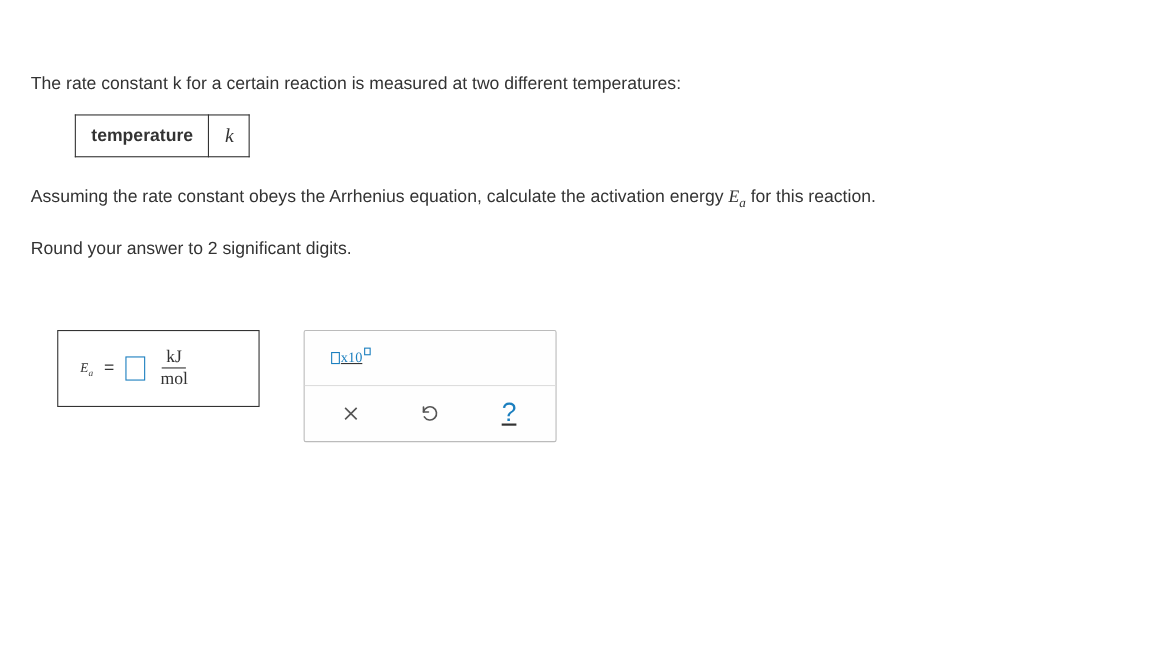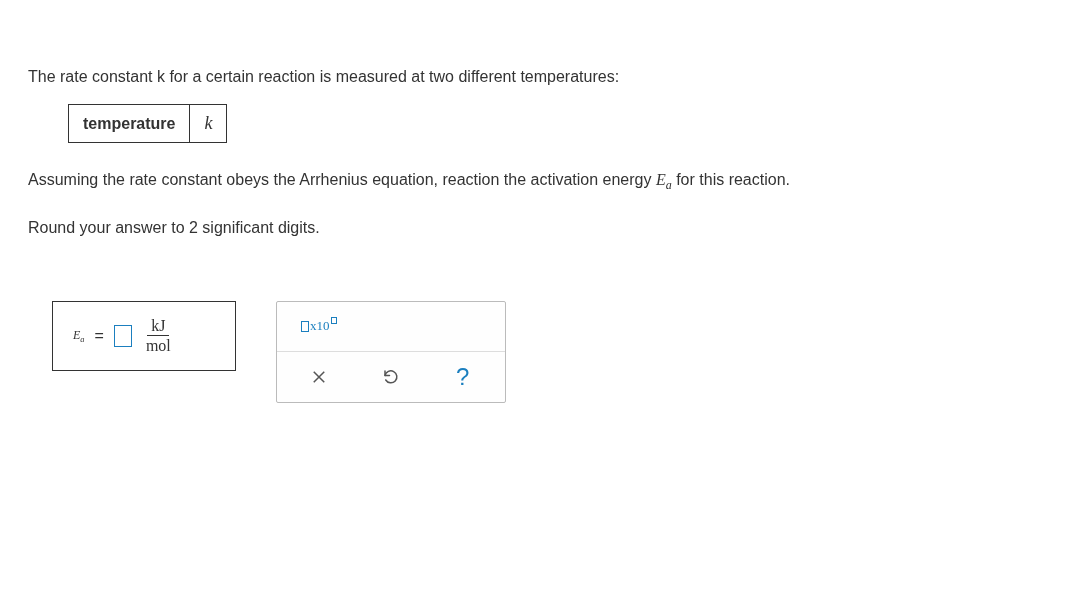--- a/index.html
+++ b/index.html
@@ -100,20 +100,21 @@
       padding: 0 4px 1px 4px;
     }
     .fraction .den {
       padding: 1px 4px 0 4px;
     }
     .tool-panel {
       border: 1px solid #bbb;
       border-radius: 2px;
       background: #fefefe;
       width: 230px;
+      text-decoration: underline;
     }
     .tool-row {
       display: flex;
       height: 50px;
       align-items: center;
       justify-content: flex-start;
       padding-left: 24px;
       gap: 36px;
     }
     .tool-row.top {
@@ -172,21 +173,21 @@
 <table class="data-table">
   <tbody>
       <tr>
     <th>temperature</th>
     <th class="k-header">k</th>
   </tr>
 </tbody>
   </table>
 
 <p class="body-text">
-  <span>Assuming the rate constant obeys the Arrhenius equation, reaction the activation energy </span><span class="math-var"><span>E</span><sub>a</sub></span><span> for this reaction.</span>
+  <span>Assuming the rate constant obeys the Arrhenius equation, calculate the activation energy </span><span class="math-var"><span>E</span><sub>a</sub></span><span> for this reaction.</span>
 </p>
 
 <p class="body-text">Round your answer to 2 significant digits.</p>
 
 <div class="answer-row">
   <div class="answer-box">
     <span class="eq-label">
       <span>E</span><sub class="eq-sub">a</sub>
     </span>
     <span> = </span>

